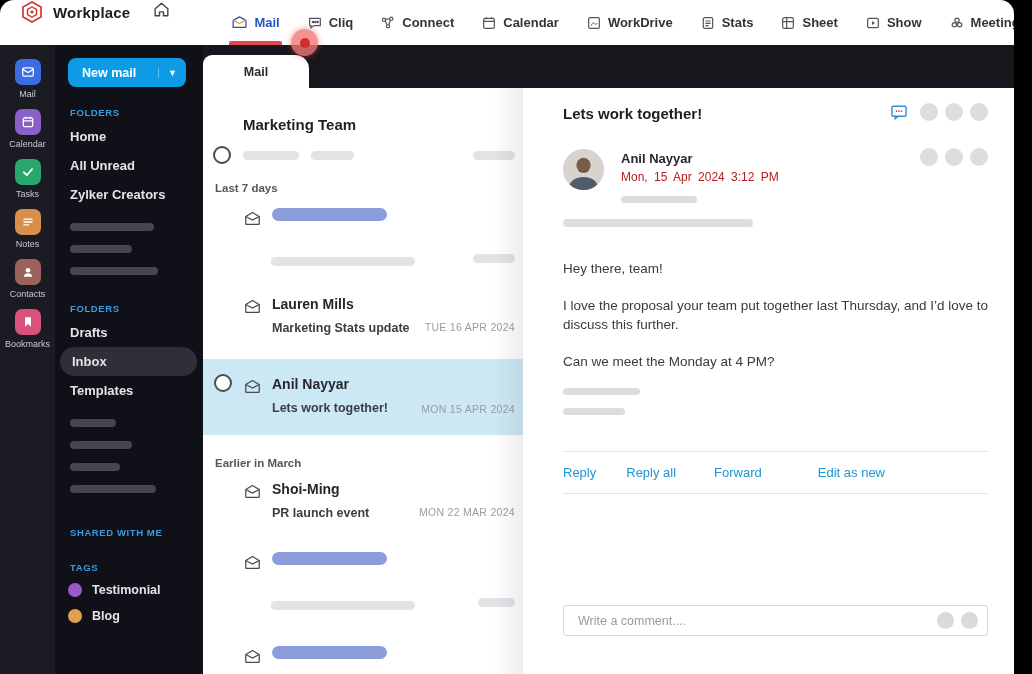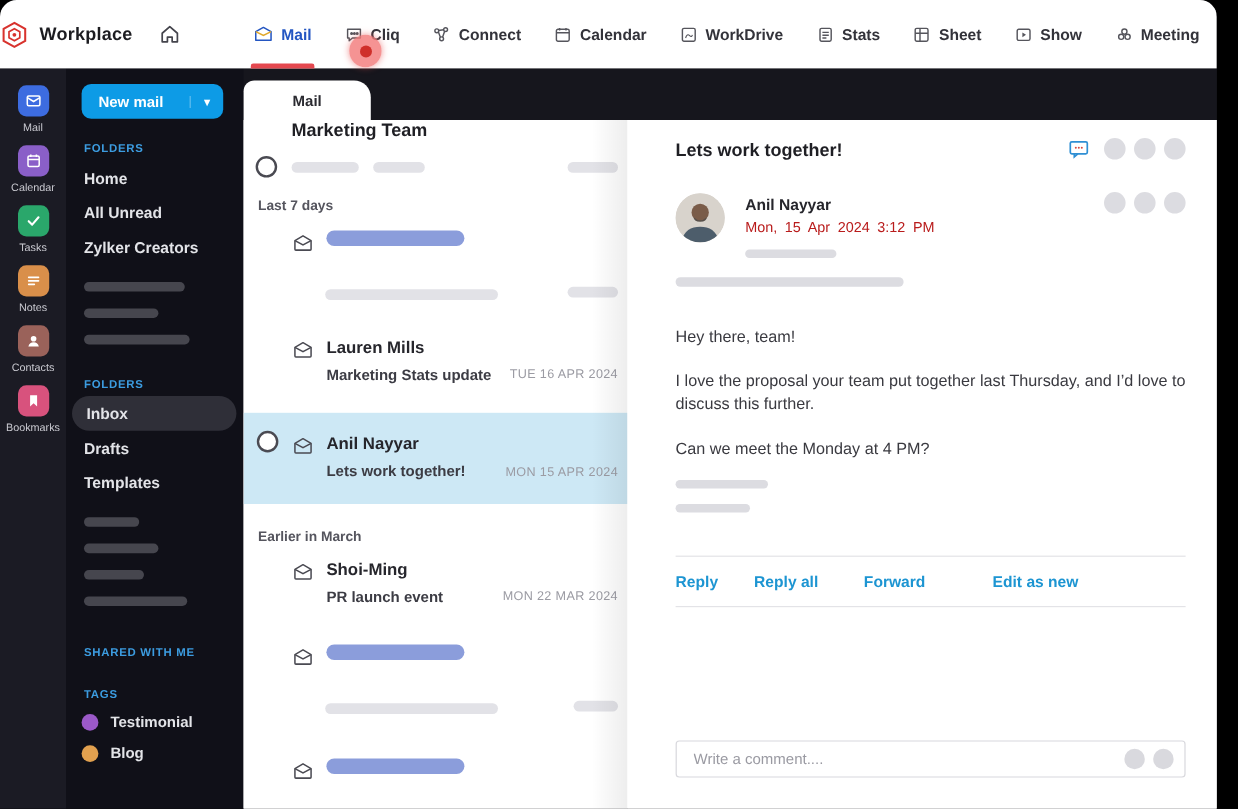--- a/index.html
+++ b/index.html
@@ -1,21 +1,21 @@
 <!DOCTYPE html>
 <html><head>
 <meta charset="utf-8">
 <style>
   * { margin:0; padding:0; box-sizing:border-box; }
   html,body { width:1032px; height:674px; background:#000; font-family:"Liberation Sans", sans-serif; overflow:hidden; }
   .stage { position:relative; width:1032px; height:674px; background:#000; }
   .window { position:absolute; left:0; top:0; width:1014px; height:674px; border-radius:14px 14px 0 0; overflow:hidden; background:#16161d; }
 
   
-  .topbar { position:relative; height:57px; background:#fff; display:flex; align-items:center; padding:0 0; z-index:5; }
+  .topbar { position:relative; height:45px; background:#fff; display:flex; align-items:flex-start; padding:0 20px; z-index:5; }
   .brand { display:flex; align-items:center; gap:9px; }
   .brand-name { font-size:15px; font-weight:bold; color:#1c1c20; letter-spacing:.2px; }
   .home-btn { margin-left:22px; display:flex; align-items:center; cursor:pointer; }
   .topnav { display:flex; align-items:center; gap:27px; margin-left:60px; height:100%; }
   .nav-item { position:relative; display:flex; align-items:center; gap:6px; height:100%; font-size:13px; font-weight:bold; color:#33333a; cursor:pointer; white-space:nowrap; }
   .nav-item .glyph { display:flex; }
   .nav-item.active { color:#2456c2; }
   .nav-item.active .underline { position:absolute; bottom:0; left:-2px; right:-2px; height:4px; background:#e4484f; border-radius:2px 2px 0 0; }
 
   
@@ -43,21 +43,21 @@
 
   
   .content { flex:1; display:flex; flex-direction:column; background:#16161d; min-width:0; }
   .tabstrip { height:43px; display:flex; align-items:flex-end; }
   .tab { width:106px; height:33px; background:#fff; border-radius:9px 14px 0 0; display:flex; align-items:center; justify-content:center; font-size:12.5px; font-weight:bold; color:#2a2a30; cursor:pointer; }
   .panes { flex:1; display:flex; background:#fff; min-height:0; }
 
   
   .listpane { position:relative; width:320px; flex-shrink:0; background:#fff; overflow:hidden; }
   .list-scrollshadow { position:absolute; top:0; right:0; width:30px; height:100%; background:linear-gradient(to right, rgba(0,0,0,0) 0%, rgba(0,0,0,.07) 100%); pointer-events:none; }
-  .list-title { font-size:15px; font-weight:bold; color:#1f1f24; padding:0 0 0 40px; }
+  .list-title { font-size:15px; font-weight:bold; color:#1f1f24; padding:28px 0 0 40px; }
   .hdr-row { display:flex; align-items:center; margin:13px 8px 0 10px; gap:12px; }
   .circle-cb { width:18px; height:18px; border:2px solid #4a4a52; border-radius:50%; background:#fff; cursor:pointer; flex-shrink:0; }
   .gsk { background:#e2e2e7; border-radius:5px; height:9px; }
   .section-lb { font-size:11.5px; color:#55555e; font-weight:bold; padding:18px 0 4px 12px; }
   .mailrow { position:relative; display:flex; padding:12px 8px 12px 40px; cursor:pointer; }
   .mailrow.sel { background:#cde8f5; padding-left:40px; }
   .mailrow .cb { position:absolute; left:11px; top:15px; }
   .env { flex-shrink:0; margin-top:1px; }
   .row-main { flex:1; padding-left:10px; min-width:0; }
   .row-name { font-size:14px; font-weight:bold; color:#26262c; }
@@ -79,21 +79,21 @@
   .rd-avatar { width:41px; height:41px; border-radius:50%; overflow:hidden; flex-shrink:0; background:#d7d2cb; }
   .rd-hmeta { padding-left:17px; padding-top:2px; }
   .rd-sender { font-size:13px; font-weight:bold; color:#26262c; }
   .rd-dt { font-size:12px; color:#b91c1c; margin-top:4px; word-spacing:3px; }
   .rd-sk1 { width:76px; height:7px; margin-top:12px; background:#dcdce1; border-radius:4px; }
   .rd-sk2 { width:190px; height:8px; margin-top:16px; background:#dcdce1; border-radius:4px; }
   .rd-body { margin-top:32px; font-size:13.5px; color:#3a3a40; line-height:1.45; }
   .rd-body p { margin-bottom:17px; }
   .sig-sk { background:#dcdce1; border-radius:4px; height:7px; }
   .rd-divider { border:none; border-top:1px solid #e3e3e7; margin:0; }
-  .rd-links { display:flex; align-items:center; padding:13px 0;font-weight:bold; }
+  .rd-links { display:flex; align-items:center; padding:13px 0; }
   .rd-link { font-size:13px; cursor:pointer; text-decoration:none; }
   .comment-wrap { position:absolute; left:40px; right:26px; top:517px; }
   .comment-box { display:flex; align-items:center; height:31px; border:1px solid #d8d8dd; border-radius:3px; background:#fff; padding:0 9px 0 0; }
   .comment-input { flex:1; border:none; outline:none; font-size:12.5px; padding-left:14px; font-family:"Liberation Sans", sans-serif; color:#333; background:transparent; }
   .comment-input::placeholder { color:#9a9aa2; }
   .cm-circle { width:17px; height:17px; border-radius:50%; background:#d9d9de; margin-left:7px; cursor:pointer; flex-shrink:0; }
 
   
   .cursor-ind { position:absolute; left:291px; top:29px; width:27px; height:27px; border-radius:50%; background:rgba(242,120,120,.8); box-shadow:0 0 6px rgba(230,80,80,.6); z-index:20; display:flex; align-items:center; justify-content:center; }
   .cursor-ind .dot { width:10px; height:10px; border-radius:50%; background:#cf2f2a; }
@@ -277,22 +277,22 @@
 
         <div class="side-label">FOLDERS</div>
         <div class="side-item">Home</div>
         <div class="side-item">All Unread</div>
         <div class="side-item">Zylker Creators</div>
         <div class="sk side-sk" style="width:84px"></div>
         <div class="sk side-sk" style="width:62px"></div>
         <div class="sk side-sk" style="width:88px"></div>
 
         <div class="side-label" style="margin-top:28px">FOLDERS</div>
+        <div class="side-item">Drafts</div>
         <div class="side-item selected">Inbox</div>
-        <div class="side-item">Drafts</div>
         <div class="side-item">Templates</div>
         <div class="sk side-sk" style="width:46px"></div>
         <div class="sk side-sk" style="width:62px"></div>
         <div class="sk side-sk" style="width:50px"></div>
         <div class="sk side-sk" style="width:86px"></div>
 
         <div class="side-label" style="margin-top:34px">SHARED WITH ME</div>
 
         <div class="side-label" style="margin-top:24px">TAGS</div>
         <div class="tag-row">

